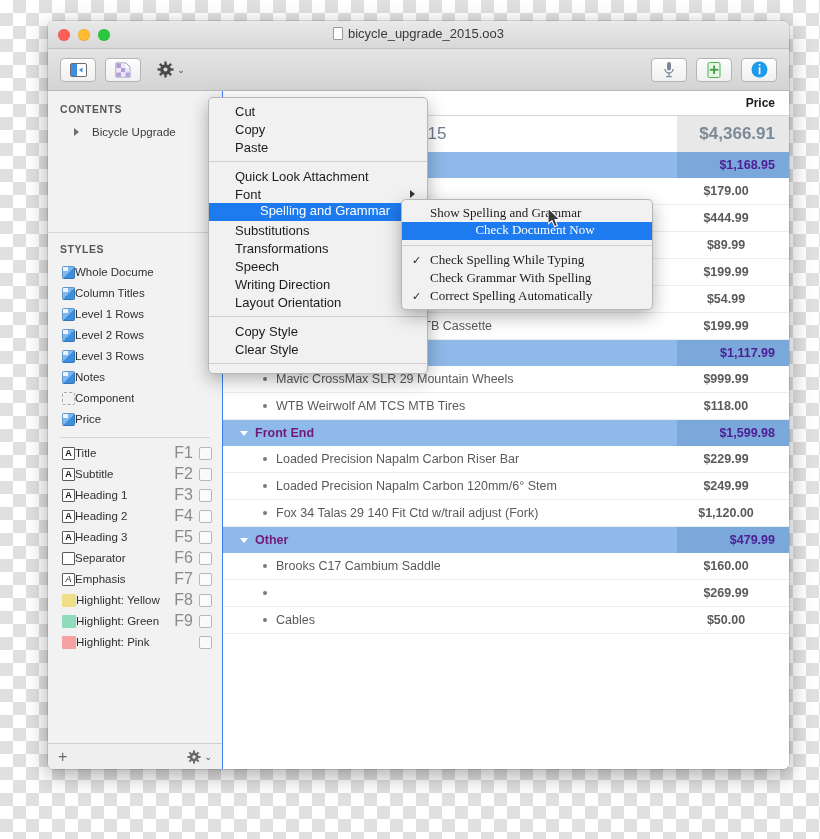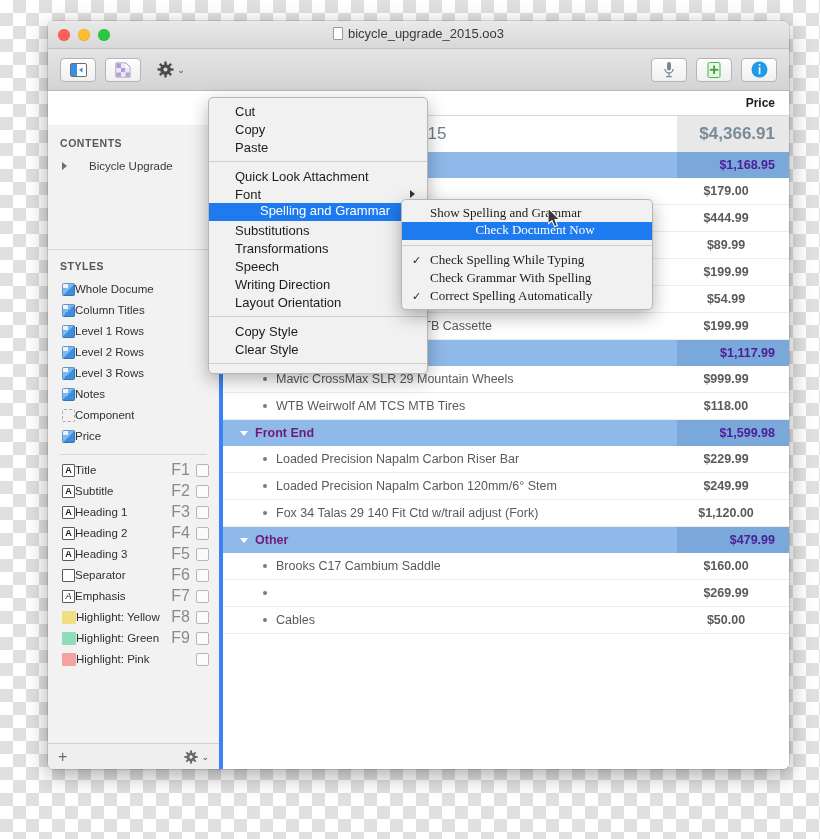--- a/index.html
+++ b/index.html
@@ -71,32 +71,31 @@
   .gear-wrap { display:flex; align-items:center; gap:3px; }
   .caret { font-size:9px; color:#4a4a4a; }
 
   
   .body-split { display:flex; height:calc(748px - 28px - 42px); }
 
   
   .sidebar {
     width:175px; flex:0 0 175px;
     background:#f2f2f2;
-    border-right:4px solid #3b82f6;
+    border-right:1px solid #3b82f6;
     display:flex; flex-direction:column;
     position:relative;
-    margin-top:34px;
   }
   .sb-header {
     font-size:10.5px; font-weight:bold; color:#575757;
     letter-spacing:.55px; padding:12px 12px 8px 12px;
   }
   .contents-row {
-    display:flex; align-items:center; gap:22px;
-    font-size:11.5px; color:#3b3b3b; padding:3px 10px 3px 14px;text-align:right;
+    display:flex; align-items:center; gap:13px;
+    font-size:11.5px; color:#3b3b3b; padding:3px 10px 3px 26px;text-align:right;
   }
   .tri { width:0;height:0;border-left:5px solid #6d6d6d;border-top:4px solid transparent;border-bottom:4px solid transparent; }
   .sb-spacer { flex:1 1 auto; }
   .sb-divider { height:1px;background:#d6d6d6; margin:0; }
 
   .styles-head {
     font-size:10.5px; font-weight:bold; color:#575757;
     letter-spacing:.55px; padding:10px 12px 7px 12px;
   }
   .style-row {

